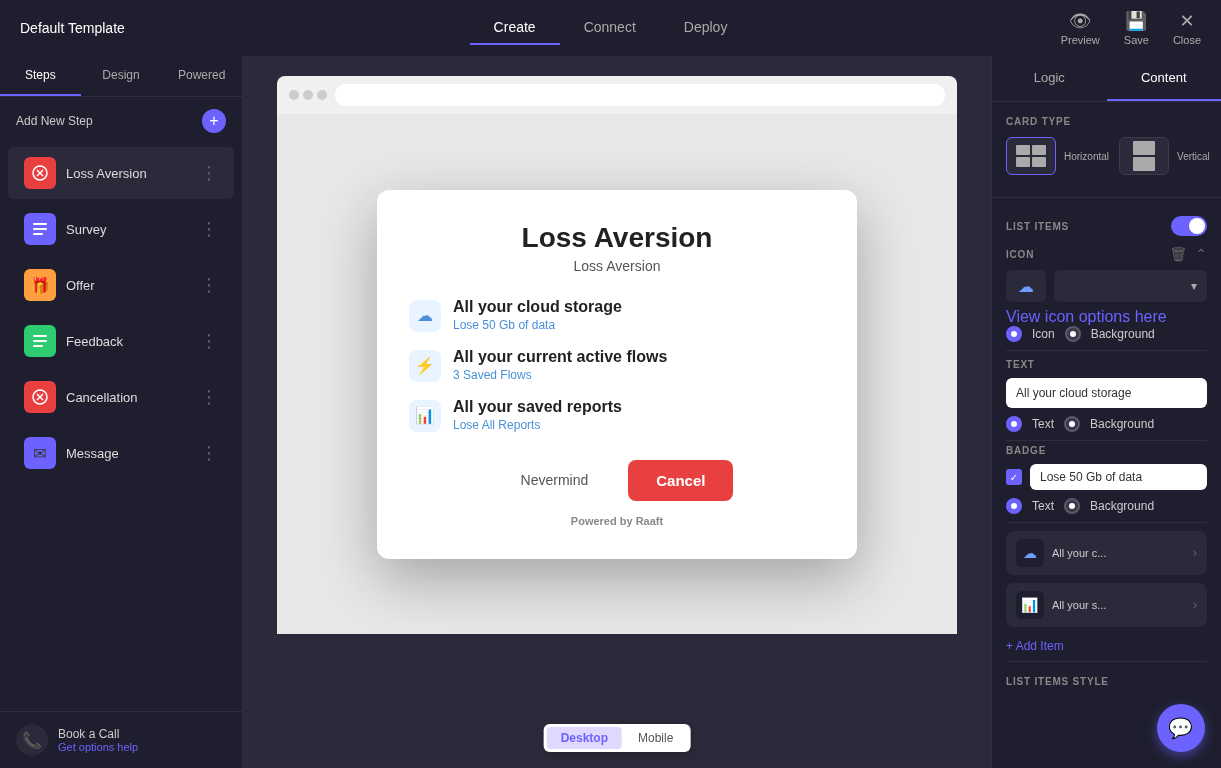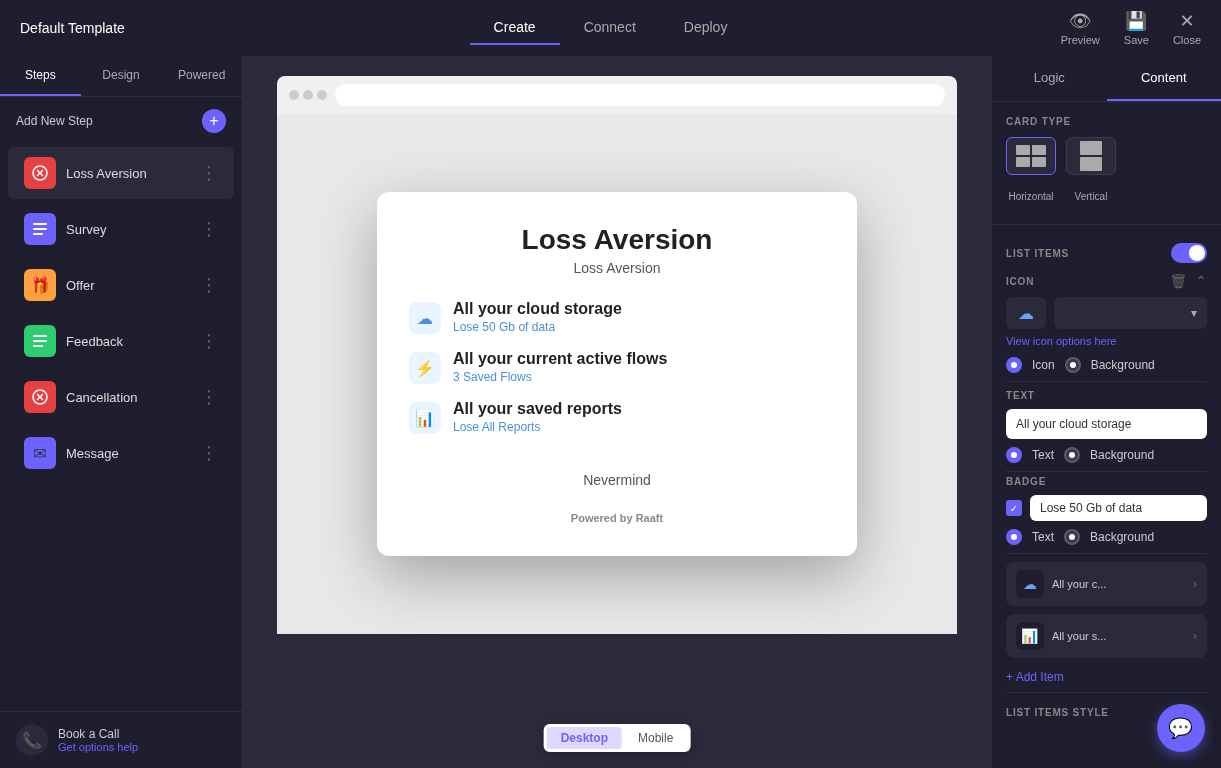--- a/index.html
+++ b/index.html
@@ -70,41 +70,41 @@
     
     .right-panel { width: 230px; background: #1e1e2e; border-left: 1px solid #2e2e3e; display: flex; flex-direction: column; overflow-y: auto; flex-shrink: 0; }
     .panel-tabs { display: flex; border-bottom: 1px solid #2e2e3e; }
     .panel-tab { flex: 1; text-align: center; padding: 14px 0; color: #aaa; font-size: 13px; cursor: pointer; }
     .panel-tab.active { color: #fff; border-bottom: 2px solid #6c63ff; }
     .panel-section { padding: 14px 14px 8px; }
     .panel-section-title { color: #888; font-size: 10px; font-weight: 600; letter-spacing: 0.08em; text-transform: uppercase; margin-bottom: 10px; }
 
     
     .card-type-options { display: flex; gap: 10px; margin-bottom: 10px; }
-    .card-type-option { display: flex; flex-direction: column; align-items: center; gap: 16px; cursor: pointer; }
+    .card-type-option { display: flex; flex-direction: row; align-items: center; gap: 8px; cursor: pointer; }
     .card-type-box { width: 50px; height: 38px; background: #2a2a3a; border-radius: 6px; display: flex; align-items: center; justify-content: center; border: 1px solid #3a3a4a; }
     .card-type-box.active { border-color: #6c63ff; }
     .card-type-label { font-size: 10px; color: #aaa; }
 
     
     .list-items-row { display: flex; align-items: center; justify-content: space-between; margin-bottom: 10px; }
     .list-items-label { color: #888; font-size: 10px; font-weight: 600; letter-spacing: 0.08em; text-transform: uppercase; }
     .toggle { width: 36px; height: 20px; background: #6c63ff; border-radius: 10px; position: relative; cursor: pointer; }
     .toggle::after { content: ''; position: absolute; width: 16px; height: 16px; background: #fff; border-radius: 50%; top: 2px; right: 2px; }
 
     
     .icon-row { display: flex; align-items: center; justify-content: space-between; margin-bottom: 8px; }
     .icon-label { color: #888; font-size: 10px; font-weight: 600; letter-spacing: 0.08em; text-transform: uppercase; }
     .icon-actions { display: flex; gap: 8px; align-items: center; }
     .icon-trash { color: #666; font-size: 14px; cursor: pointer; }
     .icon-chevron { color: #666; font-size: 14px; cursor: pointer; }
     .icon-picker { display: flex; align-items: center; gap: 8px; margin-bottom: 6px; }
     .icon-preview { width: 40px; height: 32px; background: #2a2a3a; border-radius: 6px; display: flex; align-items: center; justify-content: center; color: #6c9fff; font-size: 16px; }
     .icon-dropdown { flex: 1; background: #2a2a3a; border-radius: 6px; height: 32px; display: flex; align-items: center; padding: 0 10px; color: #aaa; font-size: 12px; cursor: pointer; justify-content: flex-end; }
-    .view-options-link { color: #6c63ff; font-size: 11px; cursor: pointer; margin-bottom: 10px; }
+    .view-options-link { color: #6c63ff; font-size: 16px; cursor: pointer; }
 
     
     .radio-row { display: flex; align-items: center; gap: 10px; margin-bottom: 8px; }
     .radio-dot { width: 16px; height: 16px; border-radius: 50%; display: flex; align-items: center; justify-content: center; flex-shrink: 0; }
     .radio-dot.blue { background: #6c63ff; }
     .radio-dot.gray { background: #3a3a4a; border: 2px solid #5a5a6a; }
     .radio-dot::after { content: ''; width: 6px; height: 6px; background: #fff; border-radius: 50%; }
     .radio-label { color: #ccc; font-size: 12px; }
 
     
@@ -286,20 +286,21 @@
           <div class="modal-item">
             <div class="modal-item-icon" style="color:#4a90d9;">📊</div>
             <div class="modal-item-content">
               <span class="modal-item-title">All your saved reports</span>
               <span class="modal-item-badge">Lose All Reports</span>
             </div>
           </div>
         </div>
         <div class="modal-actions">
           <span class="modal-nevermind">Nevermind</span>
+          <button class="modal-cancel">Cancel</button>
         </div>
         <div class="modal-powered">
           <span>Powered by</span>
           <span>Raaft</span>
         </div>
       </div>
     </div>
 
     <div class="view-controls">
       <button class="view-btn active">Desktop</button>

